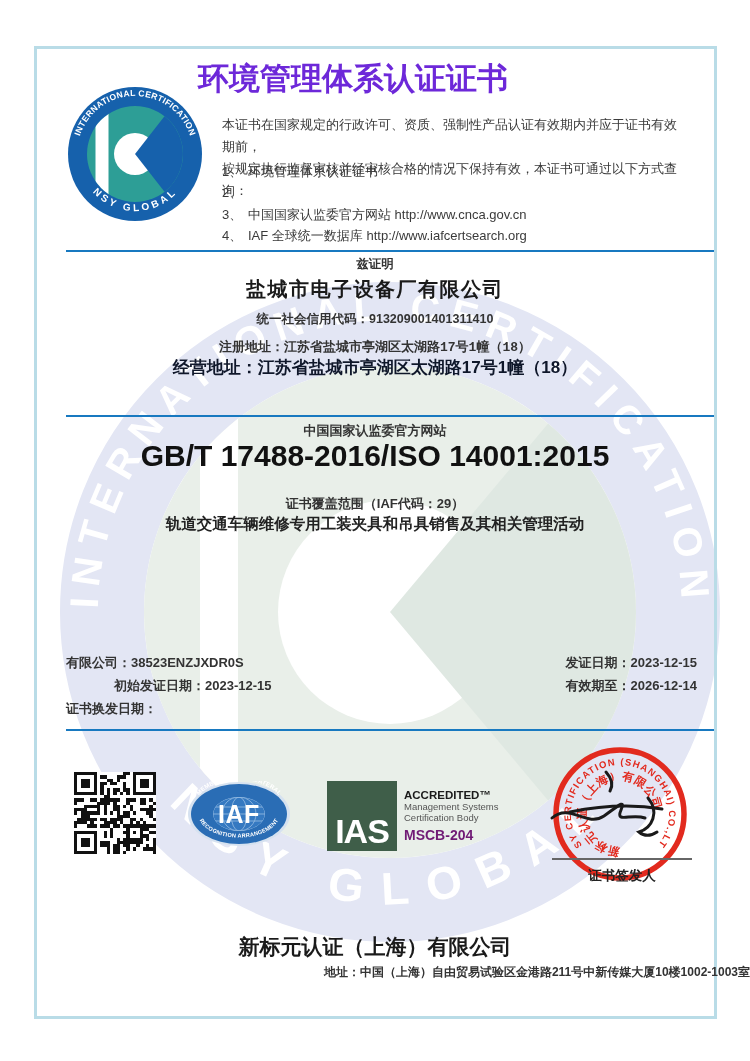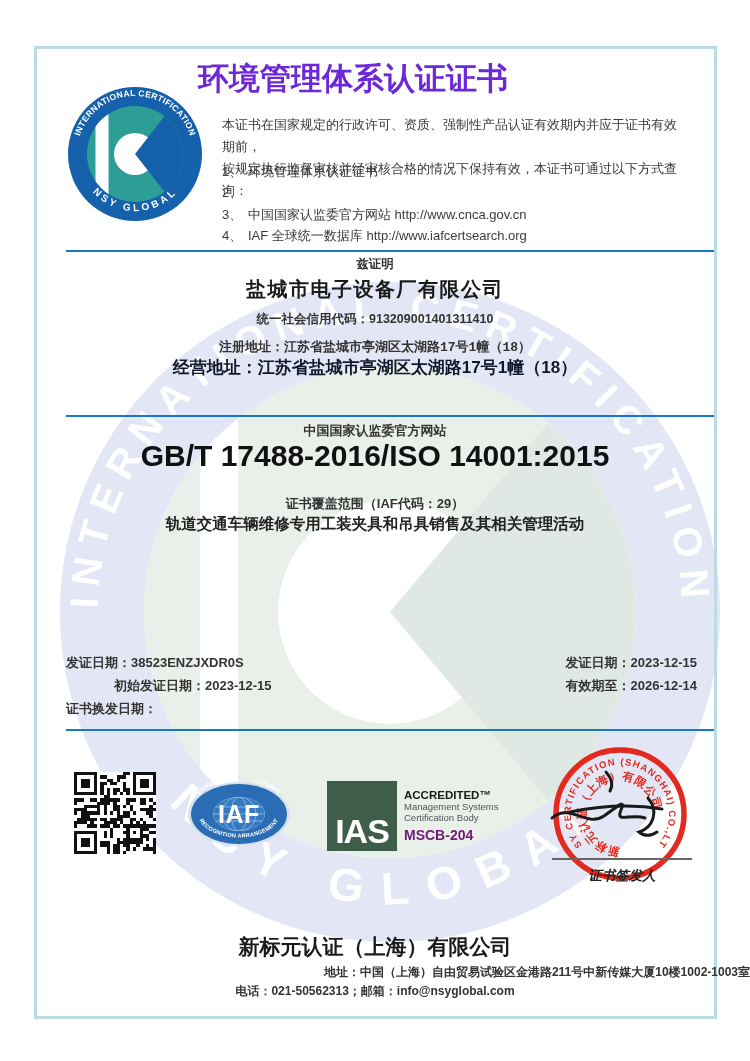--- a/index.html
+++ b/index.html
@@ -27,21 +27,21 @@
   .scope{top:514px;font-size:15.5px;font-weight:600;color:#222;}
   .fieldL{left:66px;font-size:13px;font-weight:600;color:#333;}
   .fieldR{right:53px;text-align:right;font-size:13px;font-weight:600;color:#333;}
   .ias-box{left:327px;top:781px;width:70px;height:70px;background:#3f5e49;color:#fff;
            display:flex;align-items:flex-end;justify-content:center;font-size:34px;font-weight:700;letter-spacing:-1px;}
   .ias-text{left:404px;top:789px;width:120px;line-height:1.15;}
   .ias-acc{font-size:11.5px;font-weight:700;color:#1a1a1a;}
   .ias-sub{font-size:9.5px;color:#555;}
   .ias-code{font-size:14px;font-weight:700;color:#701a75;margin-top:3px;}
   .sig-line{left:552px;top:858px;width:140px;height:2px;background:#666;}
-  .signer{left:552px;top:867px;width:140px;text-align:center;font-size:13.5px;font-weight:600;color:#222;font-style:italic;}
+  .signer{left:552px;top:867px;width:140px;text-align:center;font-size:13.5px;font-weight:600;color:#222;}
   .f-company{top:933px;font-size:21px;font-weight:600;color:#1a1a1a;}
   .f-addr{top:964px;font-size:12px;font-weight:600;color:#333;text-align:right;}
   .f-contact{top:983px;font-size:12px;font-weight:600;color:#333;}
 </style>
 </head>
 <body>
 
 <div class="page">
 
   <svg class="wm" width="750" height="1061" viewBox="0 0 750 1061">
@@ -125,21 +125,21 @@
   <div class="z ctr addr1">注册地址：江苏省盐城市亭湖区太湖路17号1幢（18）</div>
   <div class="z ctr addr2">经营地址：江苏省盐城市亭湖区太湖路17号1幢（18）</div>
 
   <div class="z divider" style="top:415px;"></div>
 
   <div class="z ctr stdcap">中国国家认监委官方网站</div>
   <div class="z ctr standard">GB/T 17488-2016/ISO 14001:2015</div>
   <div class="z ctr scopecap">证书覆盖范围（IAF代码：29）</div>
   <div class="z ctr scope">轨道交通车辆维修专用工装夹具和吊具销售及其相关管理活动</div>
 
-  <div class="z fieldL" style="top:654px;">发证日期：38523ENZJXDR0S</div>
+  <div class="z fieldL" style="top:654px;">有限公司：38523ENZJXDR0S</div>
   <div class="z fieldL" style="top:677px;margin-left:48px;">初始发证日期：2023-12-15</div>
   <div class="z fieldL" style="top:700px;">证书换发日期：</div>
   <div class="z fieldR" style="top:654px;">发证日期：2023-12-15</div>
   <div class="z fieldR" style="top:677px;">有效期至：2026-12-14</div>
 
   <div class="z divider" style="top:729px;"></div>
 
   <svg class="z" style="left:74px;top:772px;" width="82" height="82" viewBox="0 0 25 25" shape-rendering="crispEdges">
     <rect x="0" y="0" width="25" height="25" fill="#ffffff"></rect>
     <g id="qr-modules" fill="#111111">
@@ -520,15 +520,14 @@
       <path d="M 26 74 c 30 -6 62 -8 92 -3"></path>
       <path d="M 104 60 c 12 14 4 30 -9 34 c 6 5 12 4 18 0"></path>
     </g>
   </svg>
 
   <div class="z sig-line"></div>
   <div class="z signer">证书签发人</div>
 
   <div class="z ctr f-company">新标元认证（上海）有限公司</div>
   <div class="z ctr f-addr">地址：中国（上海）自由贸易试验区金港路211号中新传媒大厦10楼1002-1003室</div>
-  <div class="z ctr f-contact">电话：021-50562313；邮箱：info@nsyglobal.com</div>
 
 </div>
 
 </body></html>

